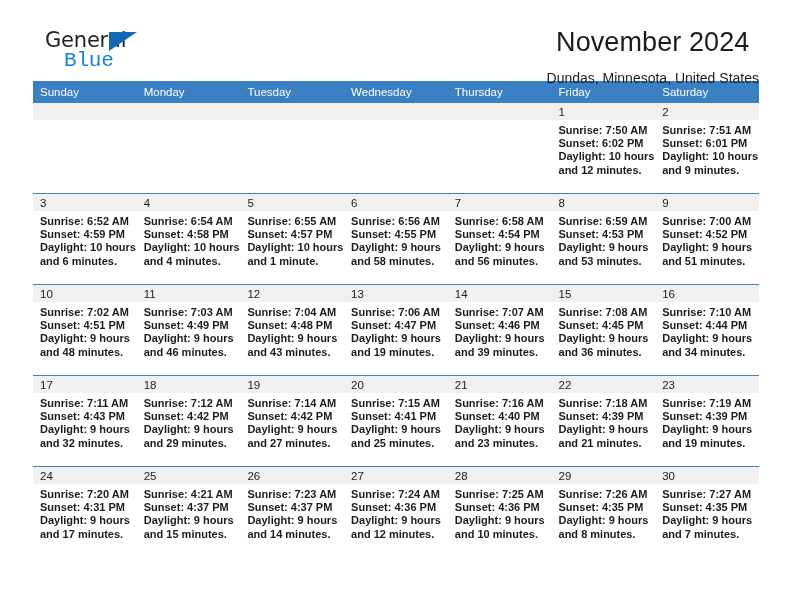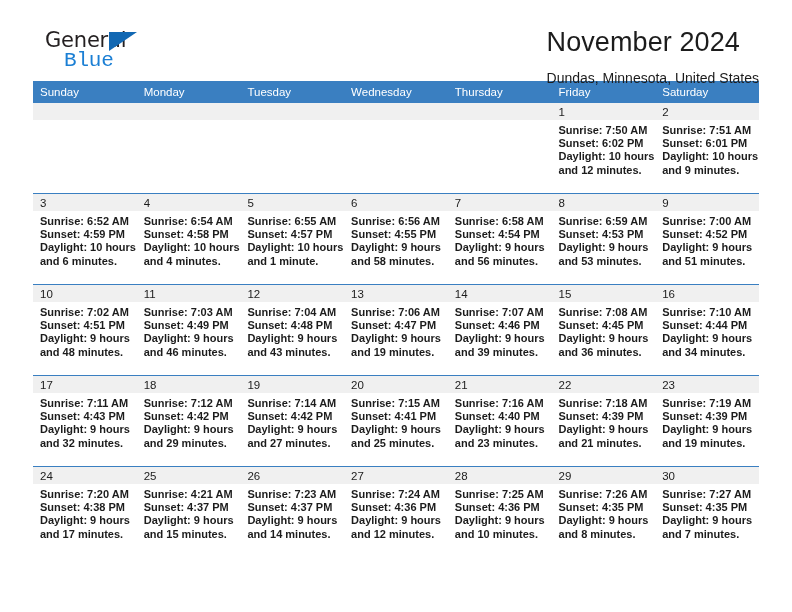--- a/index.html
+++ b/index.html
@@ -59,21 +59,21 @@
   .logo-blue {
     position: absolute;
     left: 31px;
     top: 22px;
     font-size: 21px;
     letter-spacing: -0.2px;
     color: #1b7fd4;
     font-family: Liberation Mono, monospace;
   }
   .titlebox {
-    text-align: left;
+    text-align: center;
     padding-top: 0px;
     margin-left: 36px;
   }
   .cal-title {
     font-size: 27px;
     font-weight: normal;
     color: #1c1c1c;
     line-height: 1.1;
     letter-spacing: 0.1px;
   }
@@ -398,21 +398,21 @@
               <div>Daylight: 9 hours</div>
               <div>and 19 minutes.</div>
             </div>
           </td>
         </tr>
         <tr>
           <td>
             <div class="daynum">24</div>
             <div class="info">
               <div>Sunrise: 7:20 AM</div>
-              <div>Sunset: 4:38 PM</div>
+              <div>Sunset: 4:31 PM</div>
               <div>Daylight: 9 hours</div>
               <div>and 17 minutes.</div>
             </div>
           </td>
           <td>
             <div class="daynum">25</div>
             <div class="info">
               <div>Sunrise: 4:21 AM</div>
               <div>Sunset: 4:37 PM</div>
               <div>Daylight: 9 hours</div>

